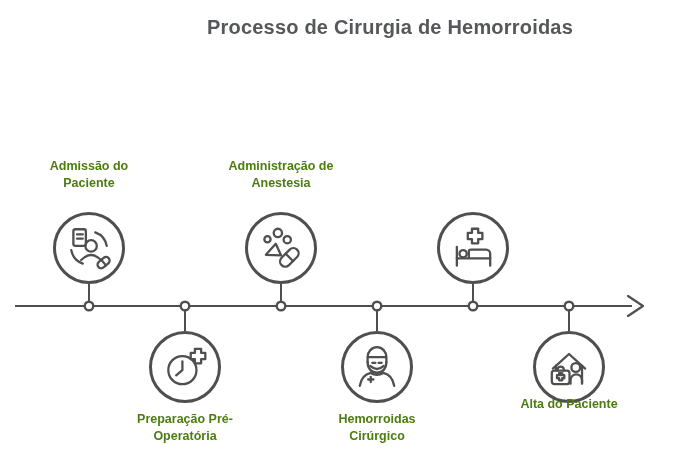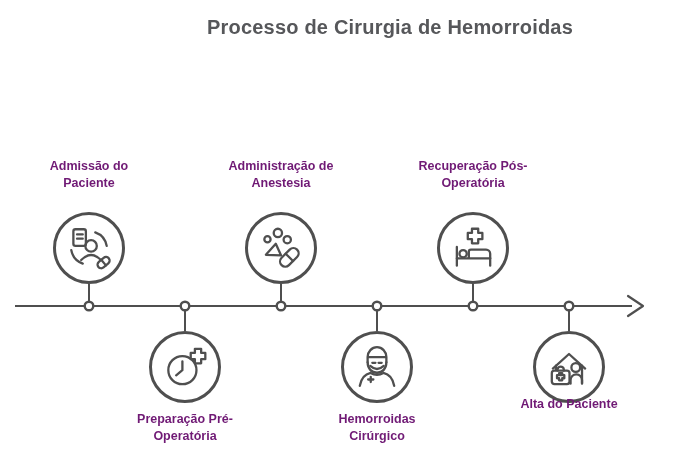--- a/index.html
+++ b/index.html
@@ -31,21 +31,21 @@
     box-sizing:content-box;
   }
   .node svg{display:block;}
   .step-label{
     position:absolute;
     transform:translateX(-50%);
     text-align:center;
     font-size:12.5px;
     font-weight:600;
     line-height:17px;
-    color:#701a75;
+    color:#4d7c0f;
   }
   .icon-stroke{stroke:#4f4f4f;stroke-width:2.2;fill:none;stroke-linecap:round;stroke-linejoin:round;}
 </style>
 </head>
 <body>
 
 <div class="canvas">
 
   <div class="title">Processo de Cirurgia de Hemorroidas</div>
 
@@ -114,21 +114,20 @@
       <path class="icon-stroke" d="M15 19.5 c0 6 3.8 10 9 10 s9 -4 9 -10"></path>
       <path class="icon-stroke" d="M15.5 14.5 H32.5"></path>
       <path class="icon-stroke" d="M19.5 20 h3 M25.5 20 h3" stroke-width="2.6"></path>
       <path class="icon-stroke" d="M17.5 23 c4.2 3.8 8.8 3.8 13 0"></path>
       <path class="icon-stroke" d="M7.5 42 c1.5 -8 5.8 -11.3 10.3 -12.3 c4.2 2.4 8.2 2.4 12.4 0 c4.5 1 8.8 4.3 10.3 12.3"></path>
       <path class="icon-stroke" d="M15.5 36 h5 M18 33.5 v5"></path>
     </svg>
   </div>
   <div class="step-label" style="left:377px;top:411px;width:110px">Hemorroidas Cirúrgico</div>
 
-  <div class="step-label" style="left:473px;top:158px;width:132px">Recuperação Pós-Operatória</div>
   <div class="node" style="left:437px;top:212px">
     <svg width="50" height="50" viewBox="0 0 48 48">
       <path class="icon-stroke" d="M23 5.5 h6 v4 h4 v6 h-4 v4 h-6 v-4 h-4 v-6 h4 z"></path>
       <path class="icon-stroke" d="M8.5 23 V41"></path>
       <circle class="icon-stroke" cx="14.5" cy="29.5" r="3.5"></circle>
       <path class="icon-stroke" d="M20 33.5 v-6 a2 2 0 0 1 2 -2 h14.5 a4 4 0 0 1 4 4 v4"></path>
       <path class="icon-stroke" d="M8.5 34 h32"></path>
       <path class="icon-stroke" d="M40.5 34 v7"></path>
     </svg>
   </div>

